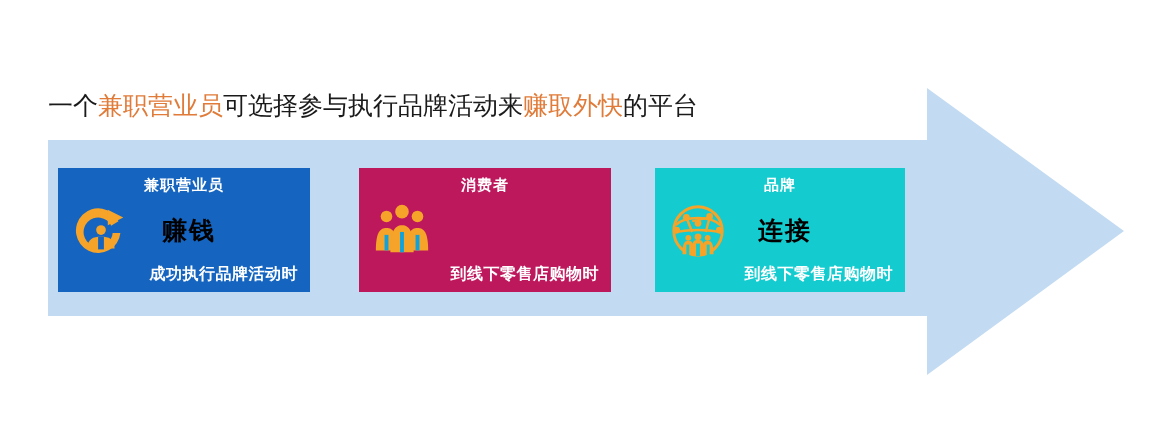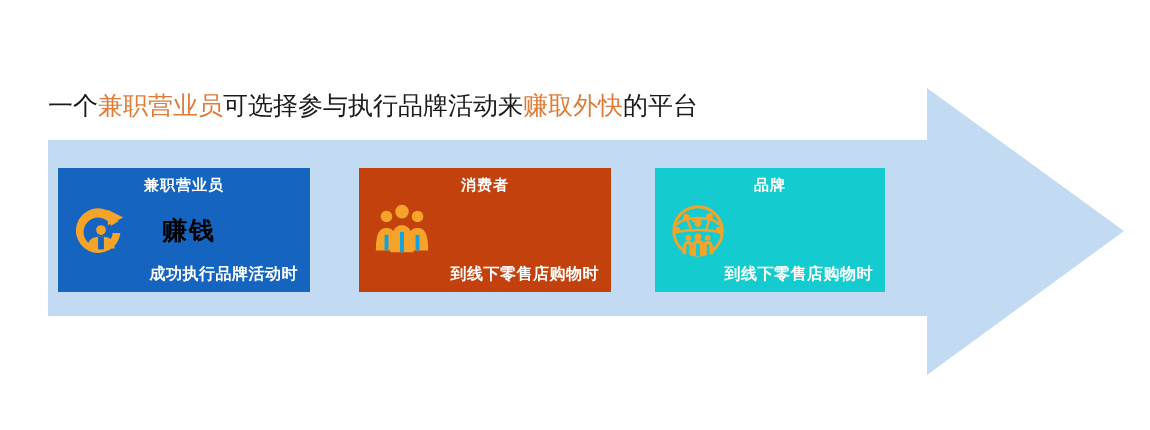--- a/index.html
+++ b/index.html
@@ -53,21 +53,21 @@
   .card {
     position: absolute;
     top: 168px;
     height: 124px;
     box-sizing: border-box;
     padding: 0;
     overflow: hidden;
   }
   #card-0 { left: 58px;  width: 252px; background: #1565C0; }
   #card-1 { left: 359px; width: 252px; background: #10A2DC; }
-  #card-2 { left: 655px; width: 230px; background: #14CCCF; }
+  #card-2 { left: 655px; width: 250px; background: #14CCCF; }
 
   .card-header {
     position: absolute;
     top: 8px;
     left: 0;
     right: 0;
     text-align: center;
     font-size: 15px;
     font-weight: bold;
     color: #ffffff;
@@ -122,21 +122,21 @@
       <path d="M50 22 A23 23 0 1 0 52 34 L44 34 A15 15 0 1 1 42.5 26.5 Z" fill="#F5A329"></path>
       <polygon points="39,10 55,18 39,26" fill="#F5A329"></polygon>
       <circle cx="32" cy="31" r="5" fill="#F5A329"></circle>
       <path d="M18 50 C18 40 24 38 32 38 C40 38 46 40 46 50 Z" fill="#F5A329"></path>
       <rect x="29" y="38" width="6" height="13" fill="#1565C0"></rect>
     </svg>
     <div class="card-main">赚钱</div>
     <div class="card-footer">成功执行品牌活动时</div>
   </div>
 
-  <div class="card" id="card-1" style="background: #c2410c;">
+  <div class="card" id="card-1" style="background: #be185d;">
     <div class="card-header">消费者</div>
     <svg class="card-icon" viewBox="0 0 64 64">
       <circle cx="16" cy="17" r="6" fill="#F5A329"></circle>
       <path d="M5 52 C5 34 9 29 16 29 C23 29 27 34 27 52 Z" fill="#F5A329"></path>
       <circle cx="48" cy="17" r="6" fill="#F5A329"></circle>
       <path d="M37 52 C37 34 41 29 48 29 C55 29 59 34 59 52 Z" fill="#F5A329"></path>
       <circle cx="32" cy="12" r="7" fill="#F5A329"></circle>
       <path d="M20 54 C20 33 24 26 32 26 C40 26 44 33 44 54 Z" fill="#F5A329"></path>
       <rect x="14" y="36" width="4" height="16" fill="#10A2DC"></rect>
       <rect x="46" y="36" width="4" height="16" fill="#10A2DC"></rect>
@@ -162,16 +162,17 @@
       <circle cx="22" cy="39" r="3" fill="#F5A329"></circle>
       <path d="M16 56 C16 45 18 42 22 42 C26 42 28 45 28 56 Z" fill="#F5A329"></path>
       <circle cx="32" cy="38" r="3.5" fill="#F5A329"></circle>
       <path d="M25 57 C25 44 27 41 32 41 C37 41 39 44 39 57 Z" fill="#F5A329"></path>
       <circle cx="42" cy="39" r="3" fill="#F5A329"></circle>
       <path d="M36 56 C36 45 38 42 42 42 C46 42 48 45 48 56 Z" fill="#F5A329"></path>
       <rect x="30" y="45" width="4" height="13" fill="#14CCCF"></rect>
       <rect x="20" y="46" width="3" height="11" fill="#14CCCF"></rect>
       <rect x="41" y="46" width="3" height="11" fill="#14CCCF"></rect>
     </svg>
+    <div class="card-main">连接</div>
     <div class="card-footer">到线下零售店购物时</div>
   </div>
 
 </div>
 
 </body></html>

